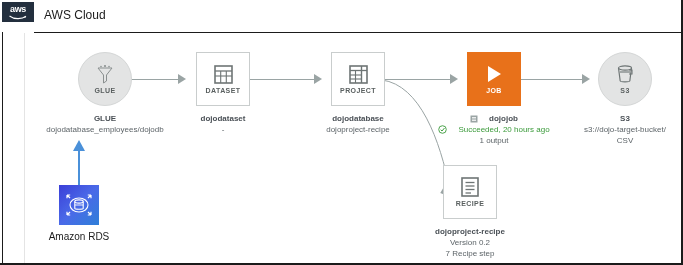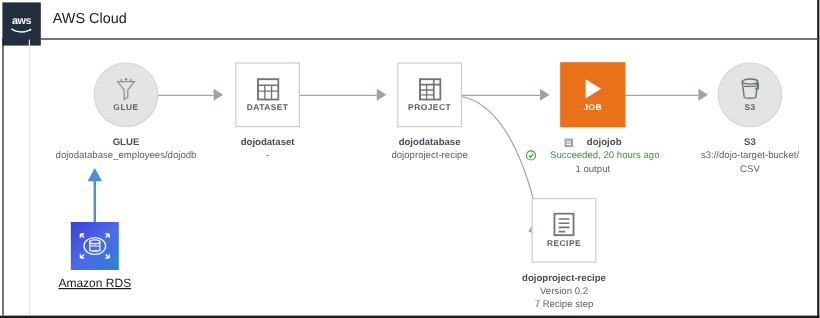--- a/index.html
+++ b/index.html
@@ -18,21 +18,21 @@
     border-right: 2px solid #1b1b1b;
     border-bottom: 2px solid #1b1b1b;
     box-sizing: border-box;
     overflow: hidden;
   }
 
   
   .aws-logo-box {
     position: absolute;
     left: 2px; top: 2px;
-    width: 32px; height: 36px;
+    width: 32px; height: 20px;
     background: #232f3e;
     display: flex;
     flex-direction: column;
     align-items: center;
     justify-content: center;
   }
   .aws-logo-text {
     color: #ffffff;
     font-size: 9px;
     font-weight: bold;
@@ -159,21 +159,20 @@
     background: linear-gradient(135deg, #3b3fd8 0%, #4a6ae8 50%, #2f7fd8 100%);
     display: flex;
     align-items: center;
     justify-content: center;
   }
   .rds-label {
     margin-top: 6px;
     font-size: 10px;
     color: #1b1b1b;
     text-align: center;
-    text-decoration: underline;
   }
   .rds-arrow-line {
     position: absolute;
     width: 2px;
     background: #4a90d9;
   }
 </style>
 </head>
 <body>
 

